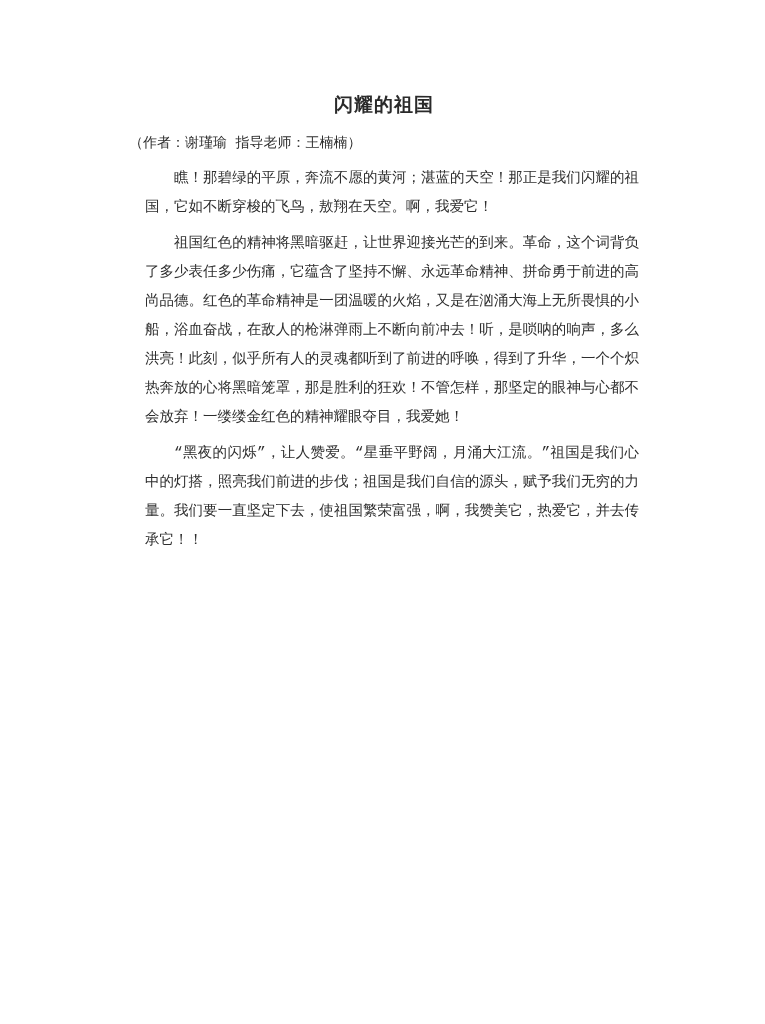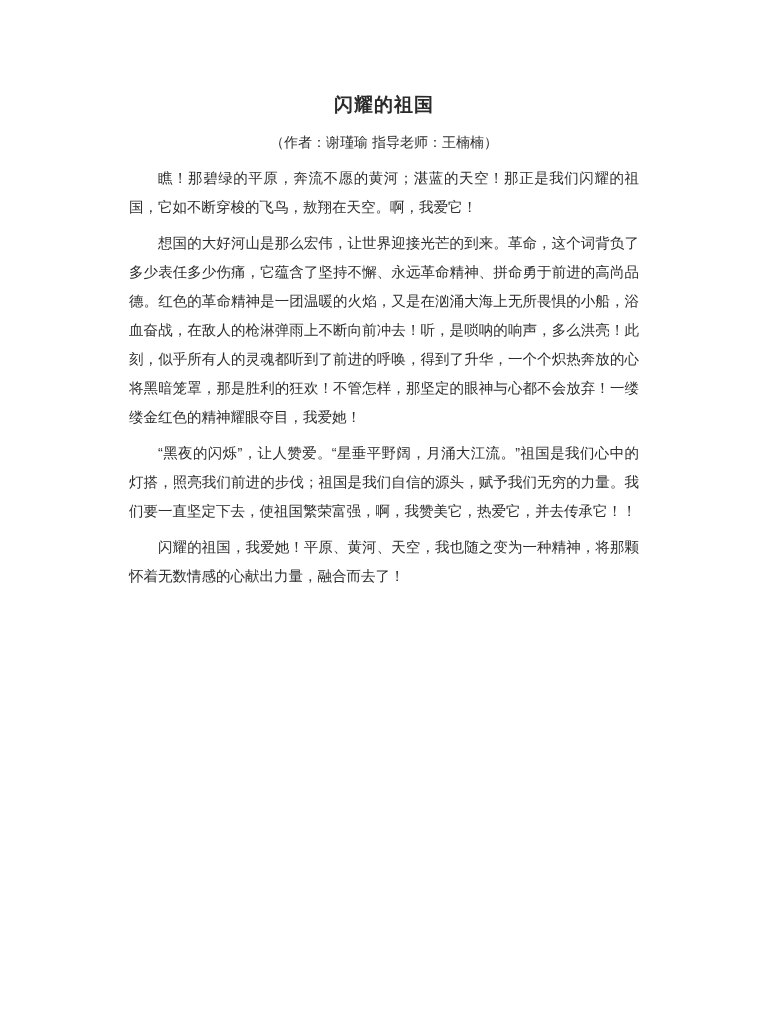--- a/index.html
+++ b/index.html
@@ -7,59 +7,57 @@
     padding: 0;
     background: #ffffff;
   }
   .page {
     position: relative;
     width: 765px;
     height: 1024px;
     background: #ffffff;
     overflow: hidden;
     box-sizing: border-box;
-    font-family: Liberation Sans, sans-serif;
+    font-family: Liberation Mono, monospace;
     color: #2e2e2e;
   }
   .content {
     position: absolute;
     top: 92px;
     left: 129px;
     width: 510px;
   }
   .essay-title {
     margin: 0 0 16px 0;
     text-align: center;
     font-size: 19px;
     font-weight: bold;
     letter-spacing: 1px;
     color: #2a2a2a;
   }
   .byline {
     margin: 0 0 12px 0;
-    text-align: center;
     font-size: 14px;
     color: #2e2e2e;
   }
   .para {
-    margin: 0 0 7px 0;
+    margin: 0 0 7px 16px;
     font-size: 14.5px;
     line-height: 29px;
     text-align: justify;
     text-justify: inter-ideograph;
     text-indent: 2em;
     color: #2e2e2e;
     word-break: break-all;
   }
 </style>
 </head>
 <body>
 
 <div class="page">
   <div class="content">
     <h1 class="essay-title">闪耀的祖国</h1>
     <p class="byline">（作者：谢瑾瑜 指导老师：王楠楠）</p>
     <p class="para">瞧！那碧绿的平原，奔流不愿的黄河；湛蓝的天空！那正是我们闪耀的祖国，它如不断穿梭的飞鸟，敖翔在天空。啊，我爱它！</p>
-    <p class="para">想国的大好河山是那么宏伟，让世界迎接光芒的到来。革命，这个词背负了多少表任多少伤痛，它蕴含了坚持不懈、永远革命精神、拼命勇于前进的高尚品德。红色的革命精神是一团温暖的火焰，又是在汹涌大海上无所畏惧的小船，浴血奋战，在敌人的枪淋弹雨上不断向前冲去！听，是唢呐的响声，多么洪亮！此刻，似乎所有人的灵魂都听到了前进的呼唤，得到了升华，一个个炽热奔放的心将黑暗笼罩，那是胜利的狂欢！不管怎样，那坚定的眼神与心都不会放弃！一缕缕金红色的精神耀眼夺目，我爱她！</p>
+    <p class="para">祖国红色的精神将黑暗驱赶，让世界迎接光芒的到来。革命，这个词背负了多少表任多少伤痛，它蕴含了坚持不懈、永远革命精神、拼命勇于前进的高尚品德。红色的革命精神是一团温暖的火焰，又是在汹涌大海上无所畏惧的小船，浴血奋战，在敌人的枪淋弹雨上不断向前冲去！听，是唢呐的响声，多么洪亮！此刻，似乎所有人的灵魂都听到了前进的呼唤，得到了升华，一个个炽热奔放的心将黑暗笼罩，那是胜利的狂欢！不管怎样，那坚定的眼神与心都不会放弃！一缕缕金红色的精神耀眼夺目，我爱她！</p>
     <p class="para">“黑夜的闪烁”，让人赞爱。“星垂平野阔，月涌大江流。”祖国是我们心中的灯搭，照亮我们前进的步伐；祖国是我们自信的源头，赋予我们无穷的力量。我们要一直坚定下去，使祖国繁荣富强，啊，我赞美它，热爱它，并去传承它！！</p>
-    <p class="para">闪耀的祖国，我爱她！平原、黄河、天空，我也随之变为一种精神，将那颗怀着无数情感的心献出力量，融合而去了！</p>
   </div>
 </div>
 
 </body></html>

